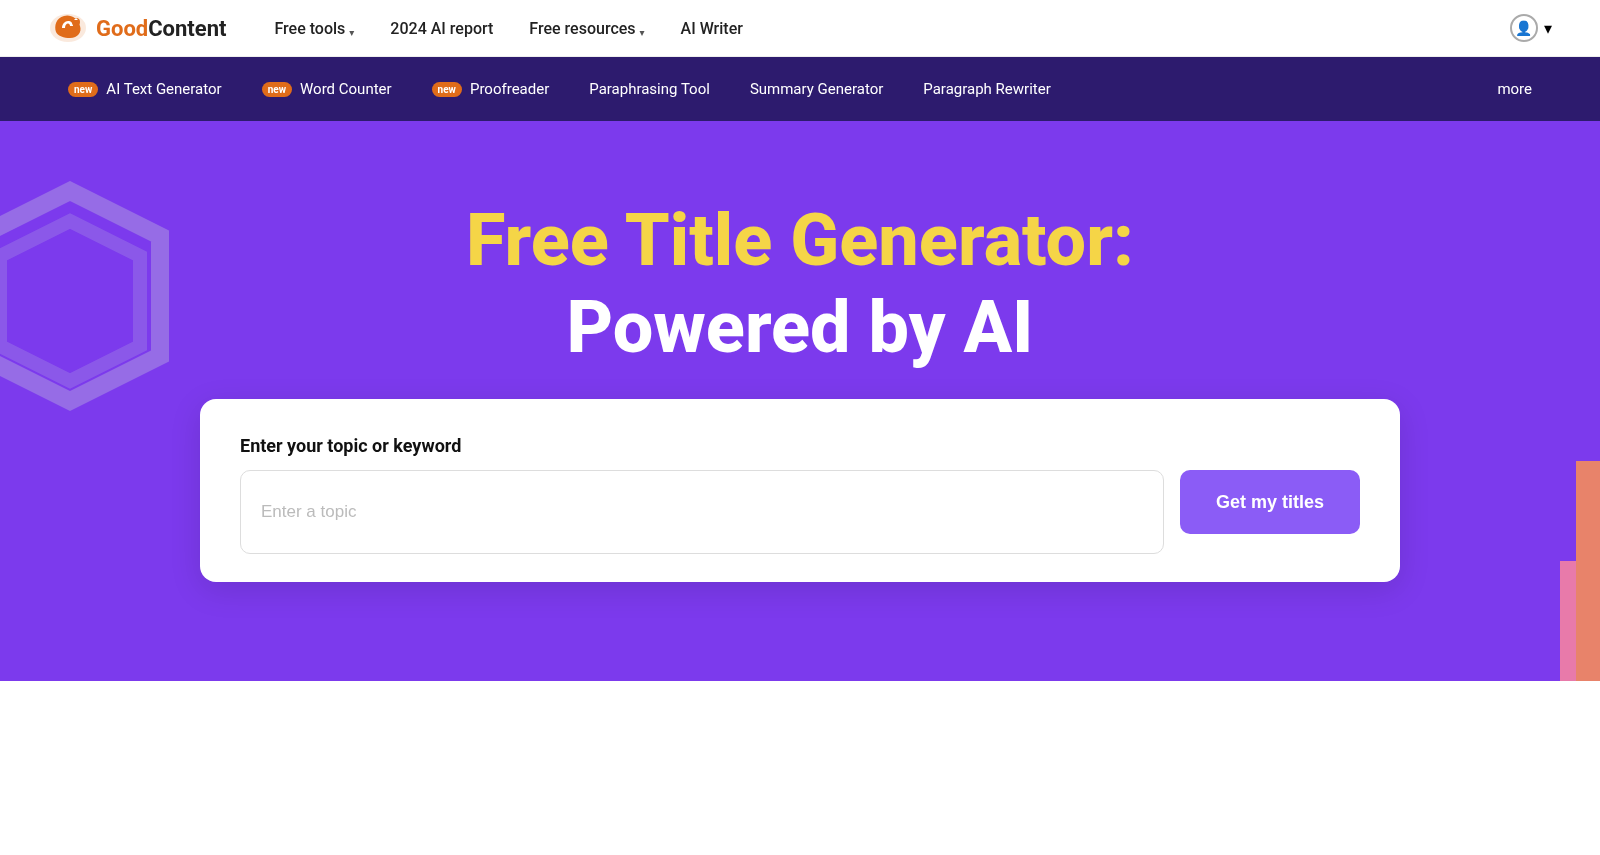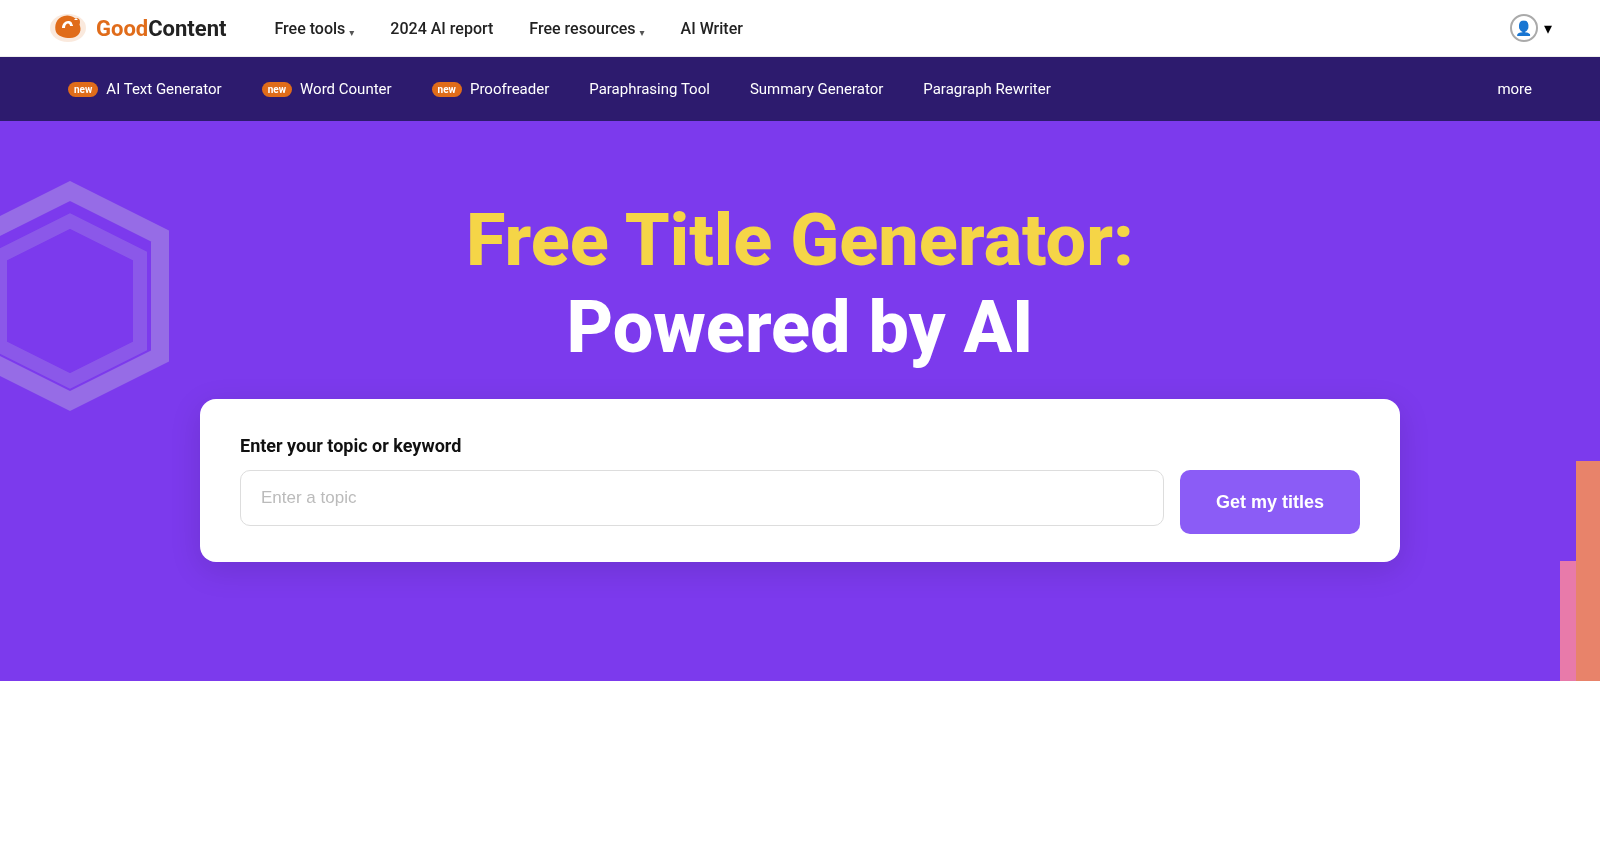--- a/index.html
+++ b/index.html
@@ -166,21 +166,21 @@
       color: #111;
       margin-bottom: 14px;
     }
     .input-row {
       display: flex;
       gap: 16px;
       align-items: stretch;
     }
     .topic-input {
       flex: 1;
-      height: 56px;
+      height: 84px;
       border: 1.5px solid #ddd;
       border-radius: 10px;
       padding: 0 20px;
       font-size: 17px;
       color: #999;
       outline: none;
     }
     .topic-input::placeholder {
       color: #bbb;
     }

